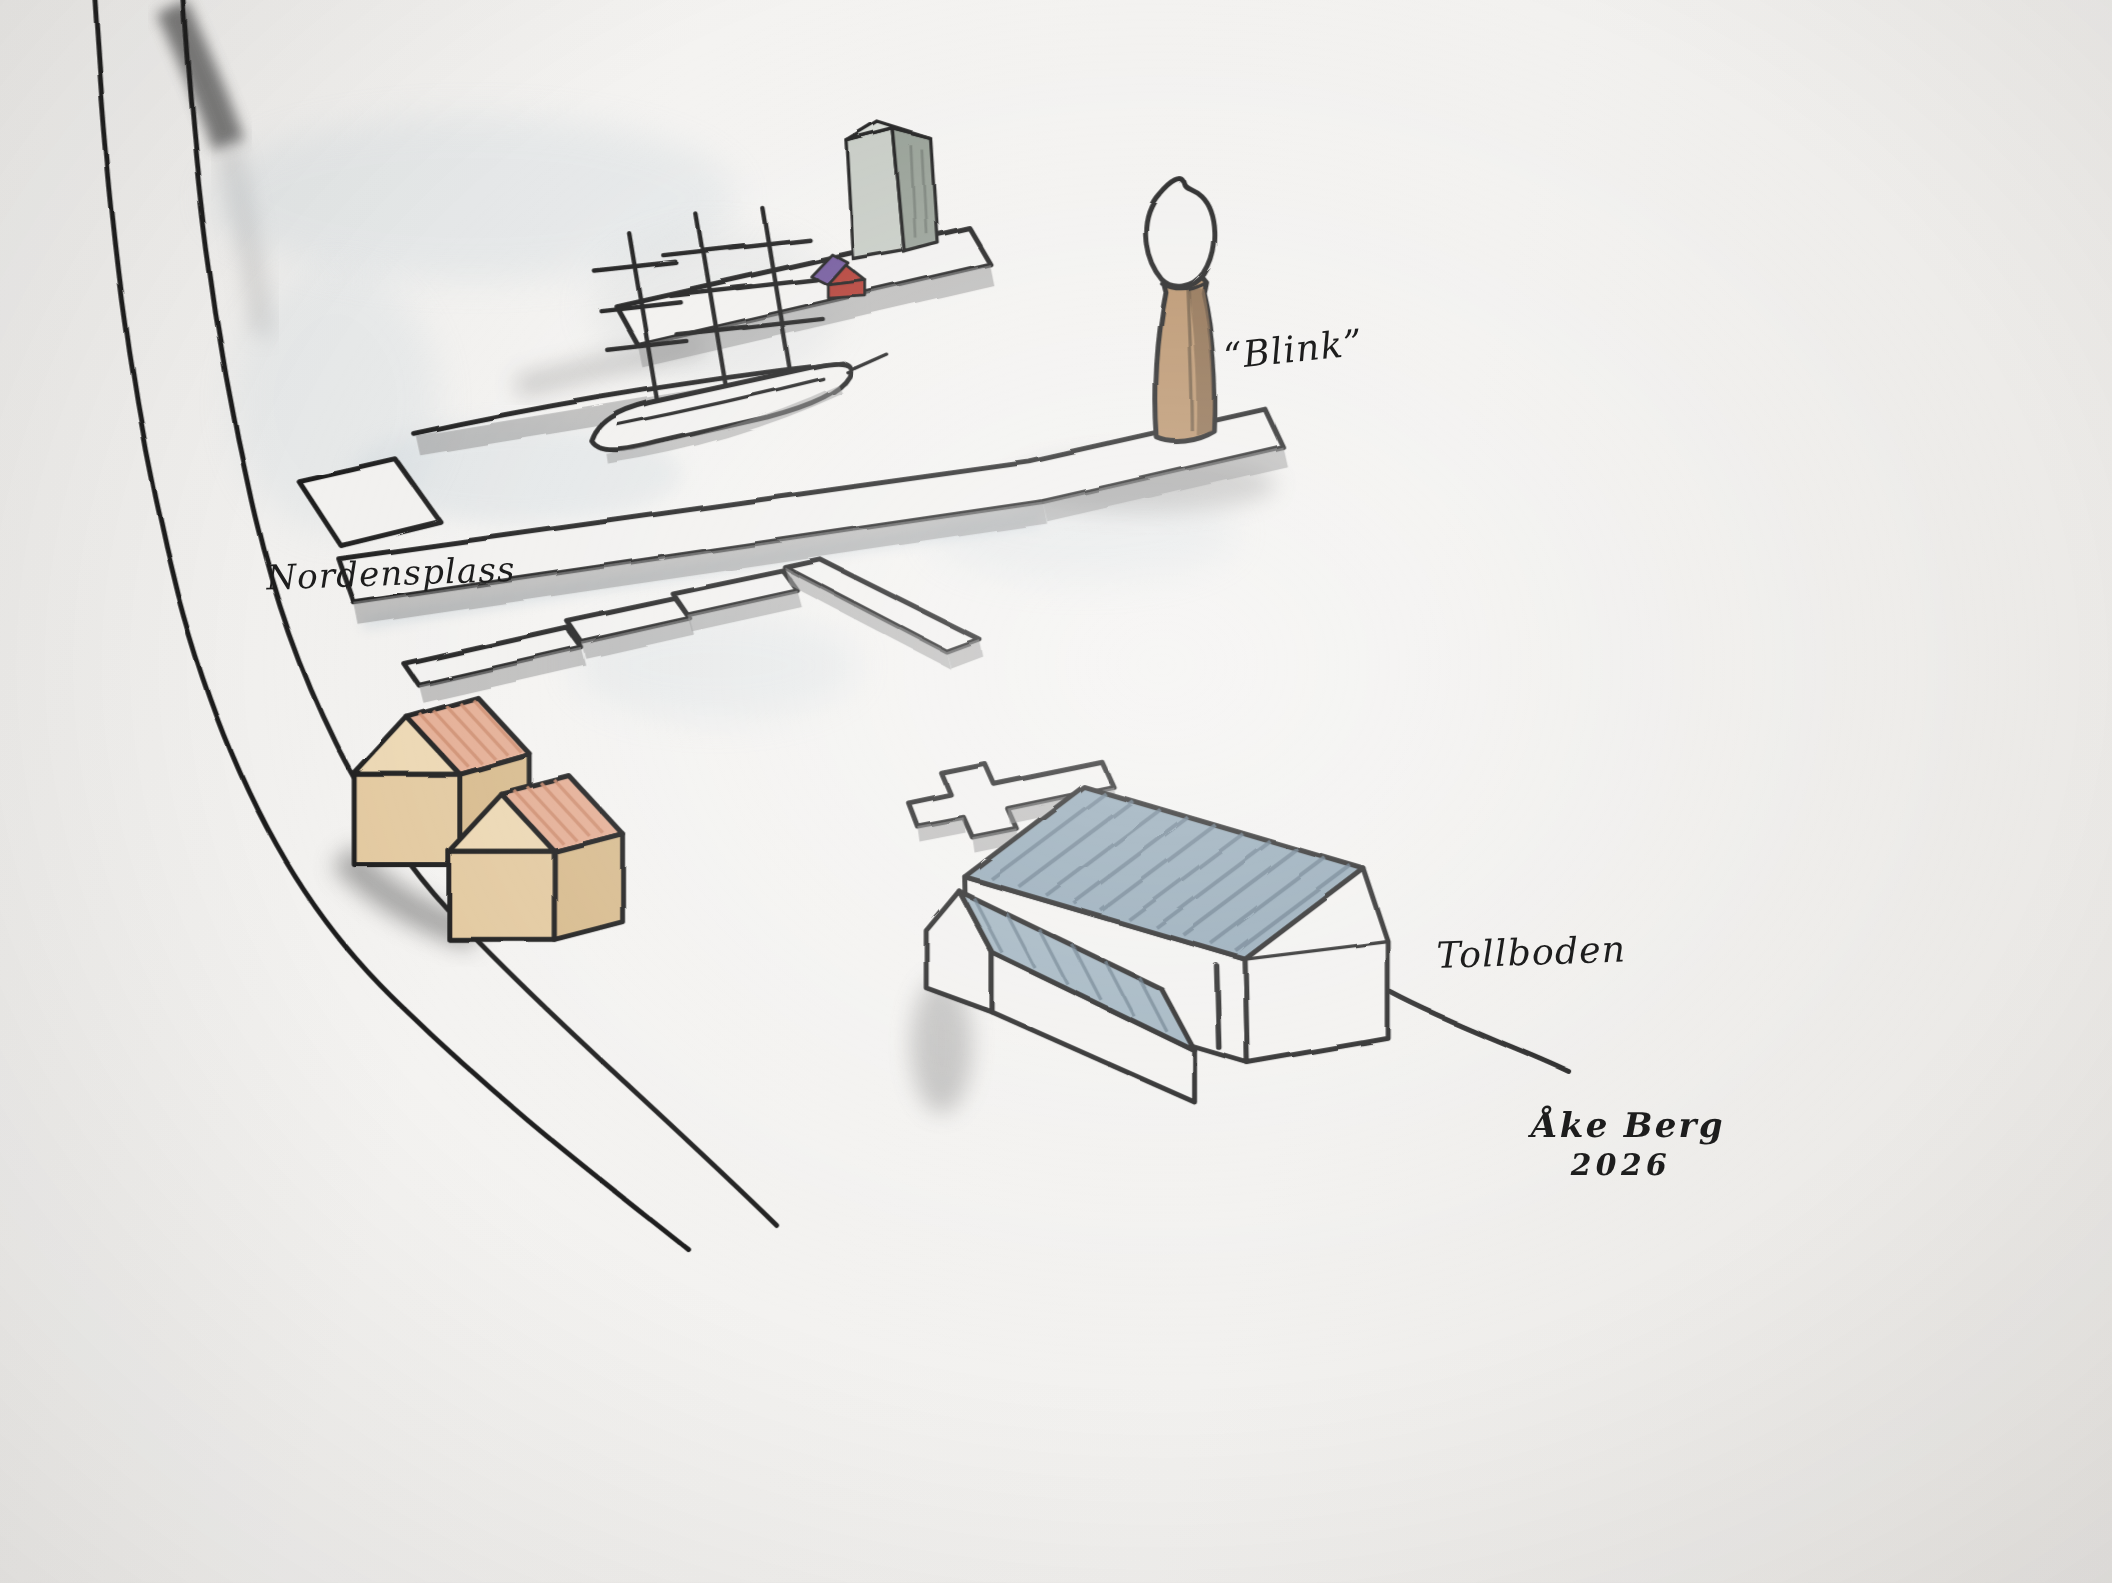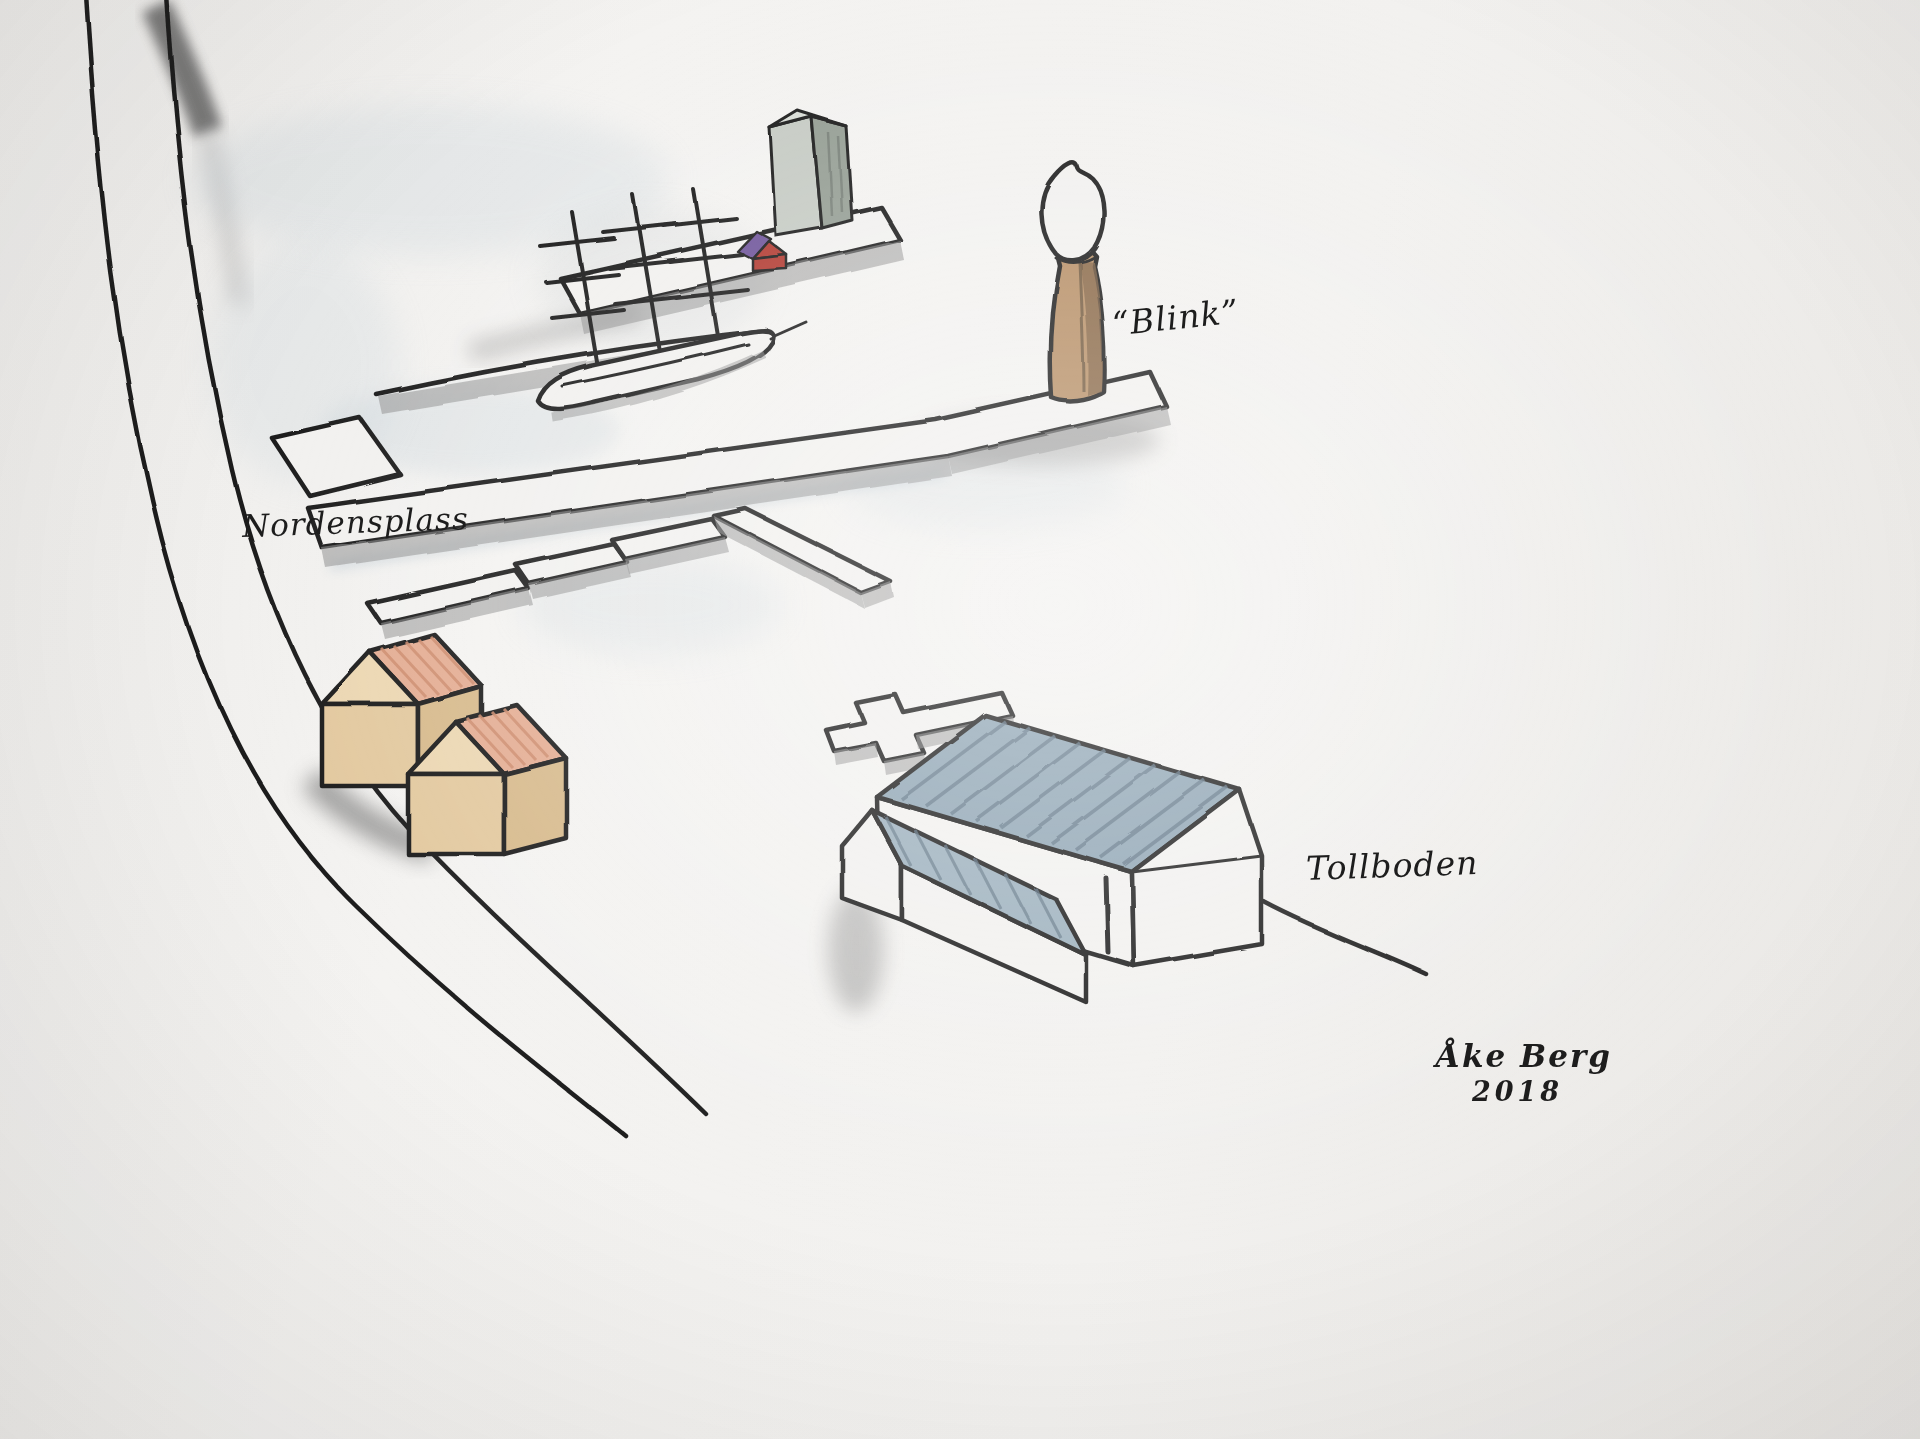--- a/index.html
+++ b/index.html
@@ -18,21 +18,21 @@
   }
   svg.sketch{position:absolute;inset:0;}
   .ink{fill:none;stroke:var(--ink,#1d1d1d);stroke-width:4.5;stroke-linecap:round;stroke-linejoin:round;}
   .ink-thin{fill:none;stroke:var(--ink,#1d1d1d);stroke-width:3;stroke-linecap:round;stroke-linejoin:round;}
   .deck{fill:var(--paper,#f2f1ef);stroke:var(--ink,#1d1d1d);stroke-width:4.5;stroke-linejoin:round;stroke-linecap:round;}
   .face{fill:var(--pencil,#909090);opacity:.55;stroke:none;}
   .label{position:absolute;font-style:italic;color:var(--ink,#1d1d1d);white-space:nowrap;letter-spacing:1px;z-index:5;}
   .lbl-nordensplass{left:242px;top:504px;font-size:31px;transform:rotate(-2deg);}
   .lbl-blink{left:1112px;top:298px;font-size:33px;transform:rotate(-6deg);}
   .lbl-tollboden{left:1306px;top:846px;font-size:33px;transform:rotate(-2deg);}
-  .signature{position:absolute;left:1392px;top:1038px;font-style:italic;font-weight:700;color:var(--ink,#1d1d1d);z-index:5;margin-left:44px;}
+  .signature{position:absolute;left:1392px;top:1006px;font-style:italic;font-weight:700;color:var(--ink,#1d1d1d);z-index:5;}
   .sig-name{font-size:31px;letter-spacing:2px;}
   .sig-year{font-size:27px;letter-spacing:4px;margin-left:36px;margin-top:2px;}
 </style>
 </head>
 <body>
 
 <div class="canvas">
 
   <svg class="sketch" width="1920" height="1439" viewBox="0 0 1920 1439">
     <defs>
@@ -219,16 +219,16 @@
 
     </g>
   </svg>
 
   <div class="label lbl-nordensplass">Nordensplass</div>
   <div class="label lbl-blink">“Blink”</div>
   <div class="label lbl-tollboden">Tollboden</div>
 
   <div class="signature">
     <div class="sig-name">Åke Berg</div>
-    <div class="sig-year">2018</div>
+    <div class="sig-year">2026</div>
   </div>
 
 </div>
 
 </body></html>

